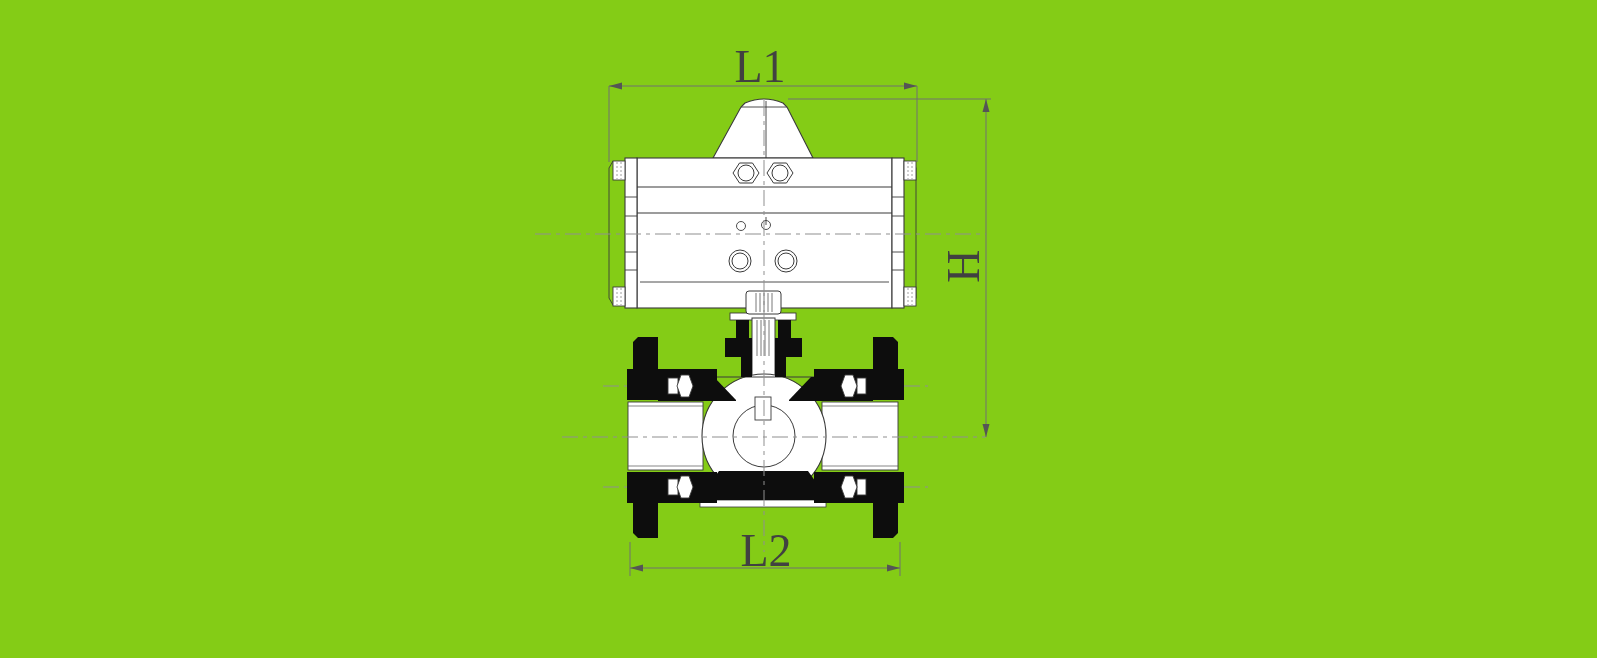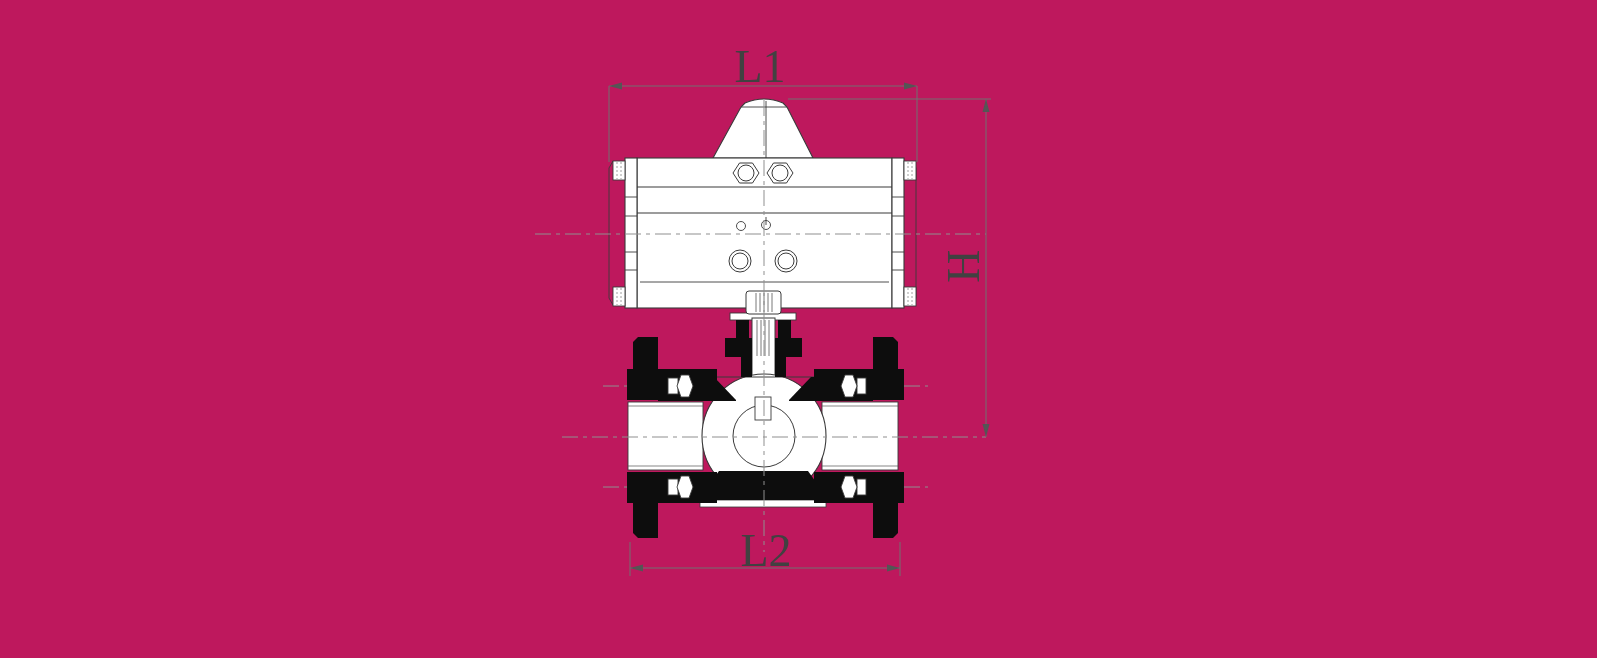--- a/index.html
+++ b/index.html
@@ -1,16 +1,16 @@
 <!DOCTYPE html>
 <html><head>
 <meta charset="utf-8">
 <style>
   html,body{margin:0;padding:0;background:#fff;}
-  .stage{position:relative;width:1597px;height:658px;background:#be185d;overflow:hidden;
+  .stage{position:relative;width:1597px;height:658px;background:#84cc16;overflow:hidden;
          font-family:"Liberation Serif", serif;}
   .stage svg{position:absolute;left:0;top:0;}
   text.dim-label{font-family:"Liberation Serif", serif;font-size:46px;fill:#414141;}
 </style>
 </head>
 <body>
 
 <div class="stage">
 <svg width="1597" height="658" viewBox="0 0 1597 658">
 

